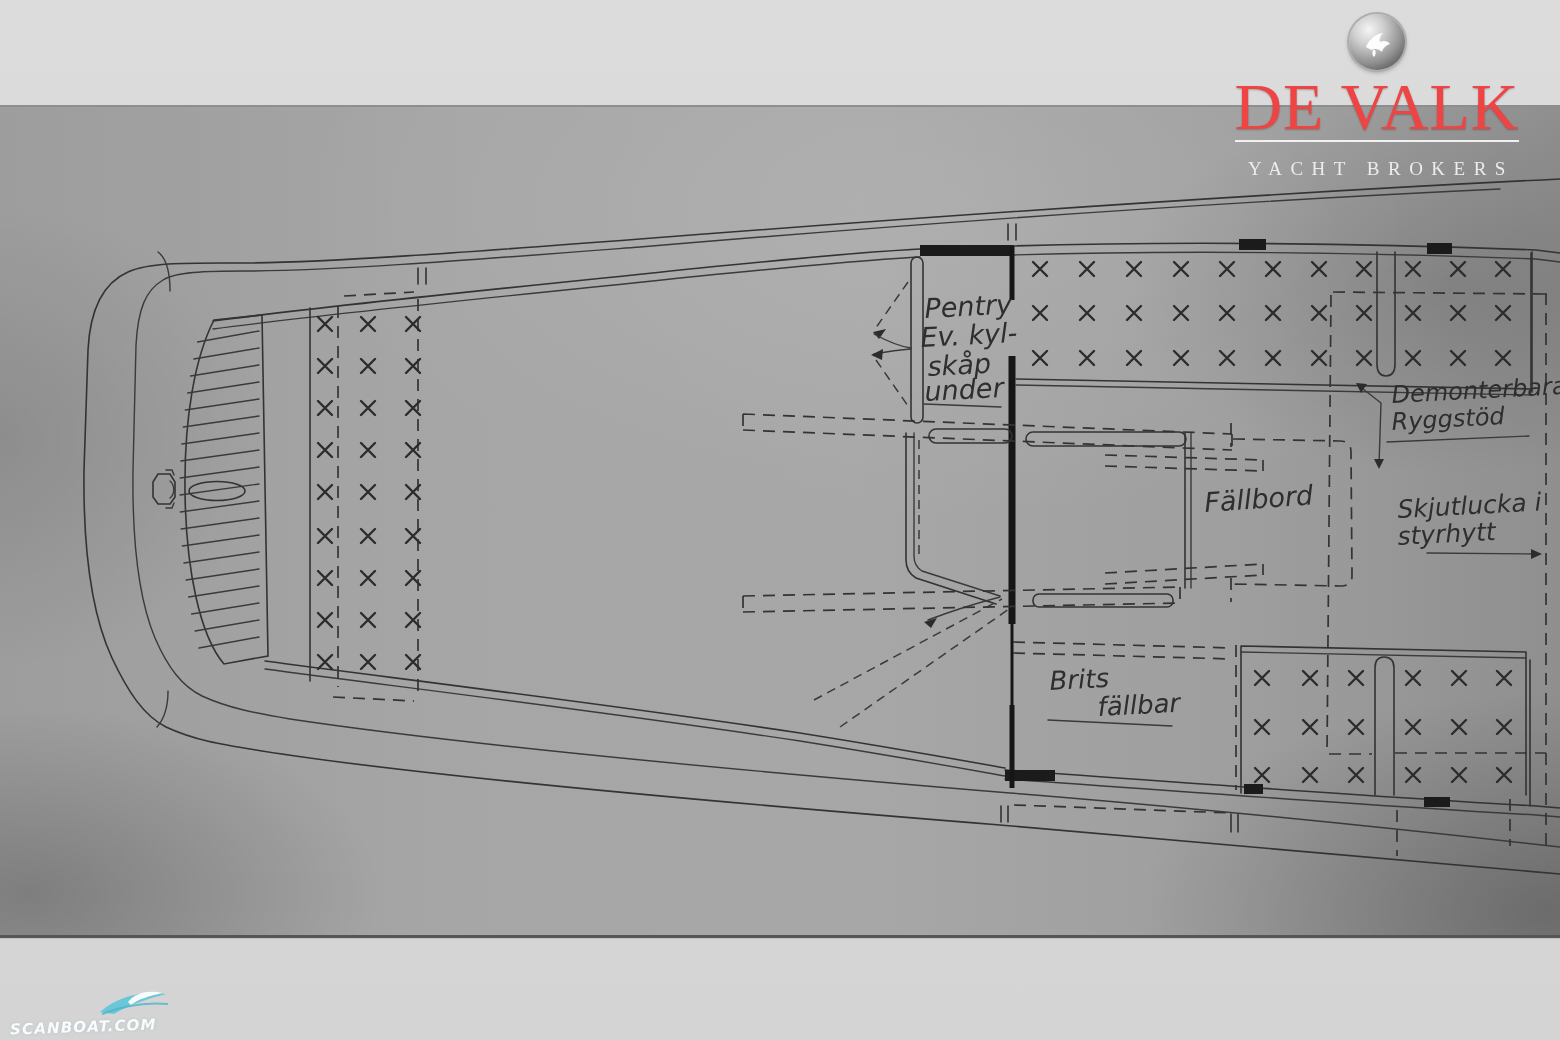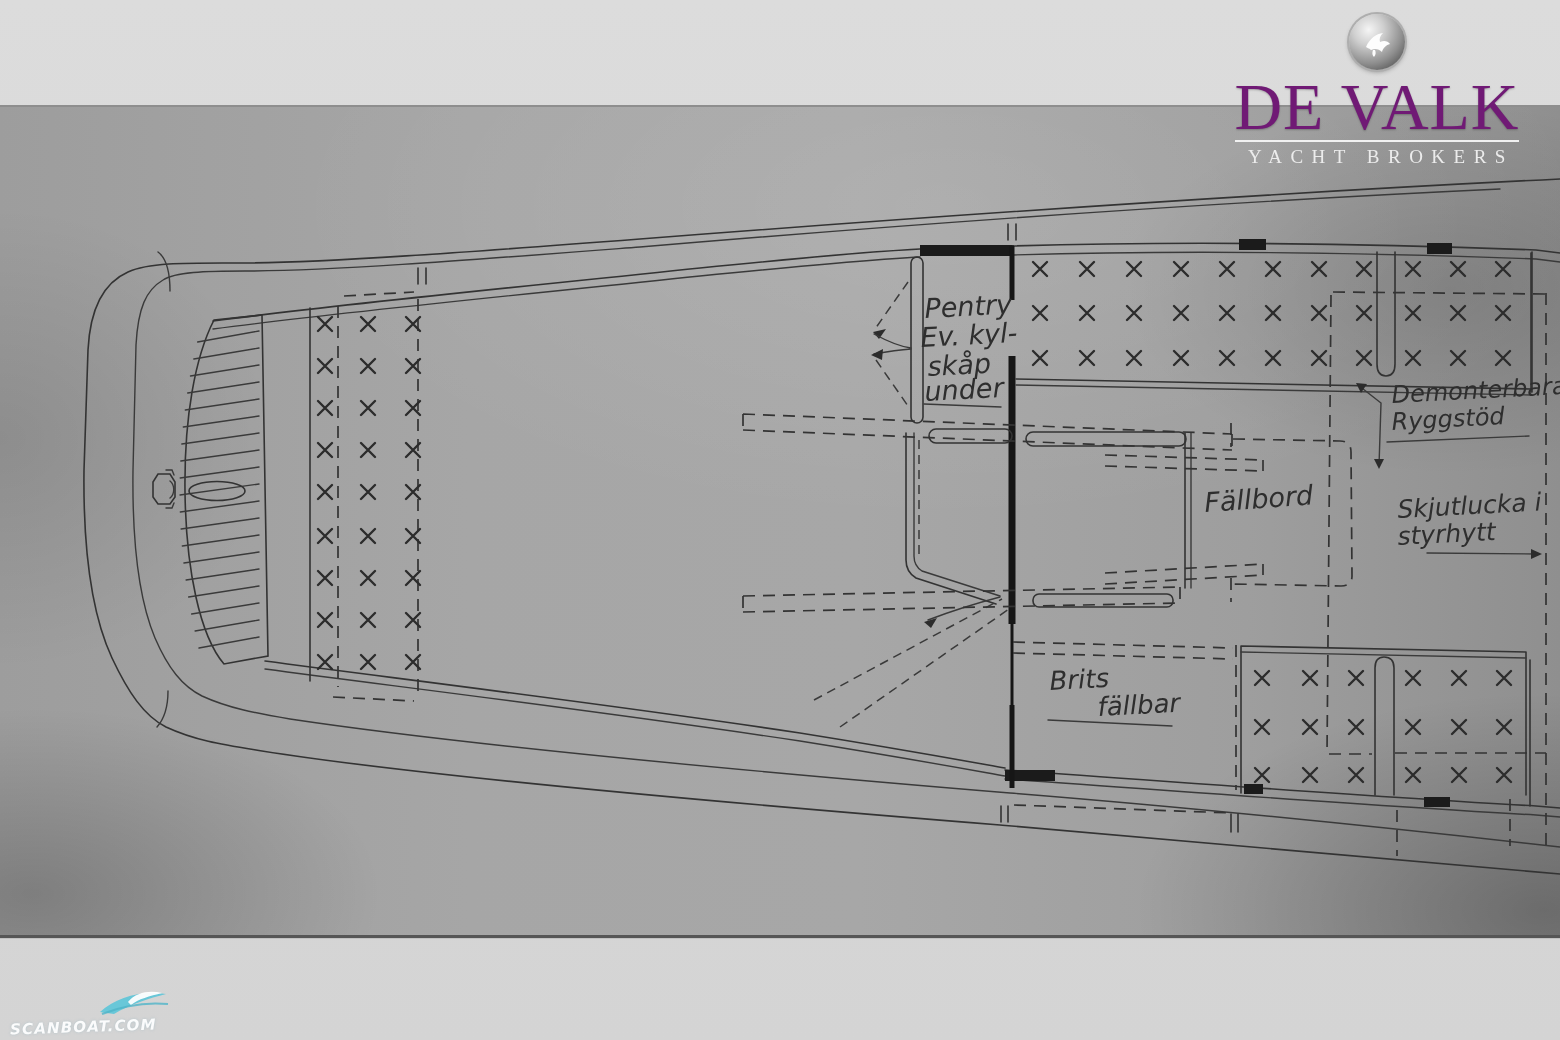--- a/index.html
+++ b/index.html
@@ -28,24 +28,24 @@
   .blk{fill:#1b1b1b;stroke:none;}
   .arrow{fill:#2c2c2c;stroke:none;}
   .hand{font-family:"DejaVu Sans",sans-serif;font-style:italic;fill:#2e2e2e;}
   
   .logo{position:absolute;left:1227px;top:14px;width:300px;text-align:center;z-index:5;}
   .logo .orb{width:56px;height:56px;margin:0 auto;border-radius:50%;
        background:radial-gradient(circle at 35% 28%, #f5f5f5 0%, #cfcfcf 28%, #8f8f8f 62%, #5a5a5a 85%, #454545 100%);
        box-shadow:0 0 0 2px #aeaeae, 0 2px 5px rgba(0,0,0,0.35);
        display:flex;align-items:center;justify-content:center;}
   .logo .title{margin-top:8px;font-family:"Liberation Serif","DejaVu Serif",serif;
-       font-size:66px;line-height:58px;color:#701a75;letter-spacing:1px;white-space:nowrap;
+       font-size:66px;line-height:58px;color:#ef4444;letter-spacing:1px;white-space:nowrap;
        text-shadow:0 1px 2px rgba(0,0,0,0.25);}
   .logo .rule{height:2px;background:#f5f5f5;margin:4px 8px 0 8px;opacity:.95;}
-  .logo .subtitle{margin-top:4px;font-family:"Liberation Serif","DejaVu Serif",serif;
+  .logo .subtitle{margin-top:16px;font-family:"Liberation Serif","DejaVu Serif",serif;
        font-size:19px;color:#ececec;letter-spacing:8.5px;white-space:nowrap;text-indent:8px;}
   
   .watermark{position:absolute;left:8px;bottom:0px;width:190px;height:52px;z-index:6;}
   .watermark .wm-text{position:absolute;left:2px;bottom:4px;font-style:italic;font-weight:bold;
        font-size:15px;letter-spacing:1.2px;color:rgba(255,255,255,0.93);transform:rotate(-2deg);
        text-shadow:0 0 3px rgba(120,170,190,0.35);}
   .watermark svg{position:absolute;right:28px;top:0;}
 </style>
 </head>
 <body>

